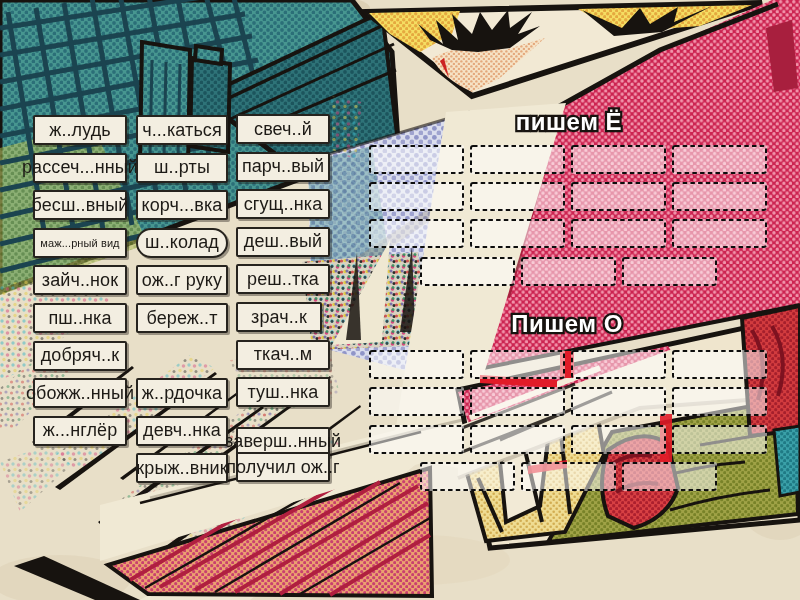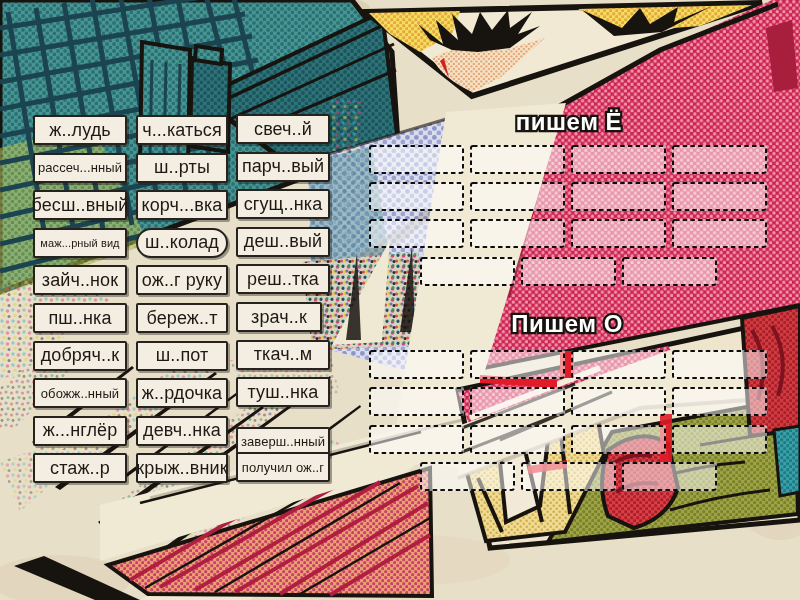--- a/index.html
+++ b/index.html
@@ -1,18 +1,18 @@
 <!DOCTYPE html>
 <html><head>
 <meta charset="utf-8">
 <style>
 html,body{margin:0;padding:0;width:800px;height:600px;overflow:hidden;background:#e8dfc8;font-family:"Liberation Sans", sans-serif;}
 #stage{position:absolute;left:0;top:0;width:800px;height:600px;}
 .tile{position:absolute;box-sizing:border-box;background:#f3eee1;border:2px solid #26231e;border-radius:2px;box-shadow:2px 2px 0 rgba(25,20,15,0.38);color:#1d1a16;display:flex;align-items:center;justify-content:center;font-size:18px;letter-spacing:0.1px;white-space:nowrap;}
-.sm{font-size:13px;}
+.sm{font-size:18px;}
 .xs{font-size:11px;}
 .slot{position:absolute;box-sizing:border-box;background:rgba(255,255,255,0.52);border-radius:2px;}
 .slot svg{position:absolute;left:0;top:0;}
 </style>
 </head>
 <body>
 <div id="stage">
 
 <svg width="800" height="600" viewBox="0 0 800 600" style="position:absolute;left:0;top:0">
 <defs>
@@ -282,37 +282,35 @@
 <div class="tile" style="left:236px;top:264.4px;width:94px;height:30px;">реш..тка</div>
 
 <div class="tile" style="left:33px;top:303px;width:94px;height:30px;">пш..нка</div>
 
 <div class="tile" style="left:136px;top:303px;width:92px;height:30px;">береж..т</div>
 
 <div class="tile" style="left:236px;top:302px;width:86px;height:30px;">зрач..к</div>
 
 <div class="tile" style="left:33px;top:340.6px;width:94px;height:30px;">добряч..к</div>
 
-<div class="tile" style="left:136px;top:340.6px;width:92px;height:30px;">ш..пот</div>
 
 <div class="tile" style="left:236px;top:339.6px;width:94px;height:30px;">ткач..м</div>
 
 <div class="tile sm" style="left:33px;top:378.2px;width:94px;height:30px;">обожж..нный</div>
 
 <div class="tile" style="left:136px;top:378.2px;width:92px;height:30px;">ж..рдочка</div>
 
 <div class="tile" style="left:236px;top:377.2px;width:94px;height:30px;">туш..нка</div>
 
 <div class="tile" style="left:33px;top:415.8px;width:94px;height:30px;">ж...нглёр</div>
 
 <div class="tile" style="left:136px;top:415.8px;width:92px;height:30px;">девч..нка</div>
 
 <div class="tile sm" style="left:236px;top:414.8px;width:94px;height:30px;margin-top:12px;">заверш..нный</div>
 
-<div class="tile" style="left:33px;top:453.4px;width:94px;height:30px;">стаж..р</div>
 
 <div class="tile" style="left:136px;top:453.4px;width:92px;height:30px;">крыж..вник</div>
 
 <div class="tile sm" style="left:236px;top:452.4px;width:94px;height:30px;">получил ож..г</div>
 
 <div class="slot" style="left:369px;top:144.5px;width:95px;height:29px;">
       <svg width="95" height="29">
         <rect x="1" y="1" width="93" height="27" fill="none" stroke="#0d0d0d" stroke-width="2" stroke-dasharray="4.5 3.2" rx="2"></rect>
       </svg>
     </div>

